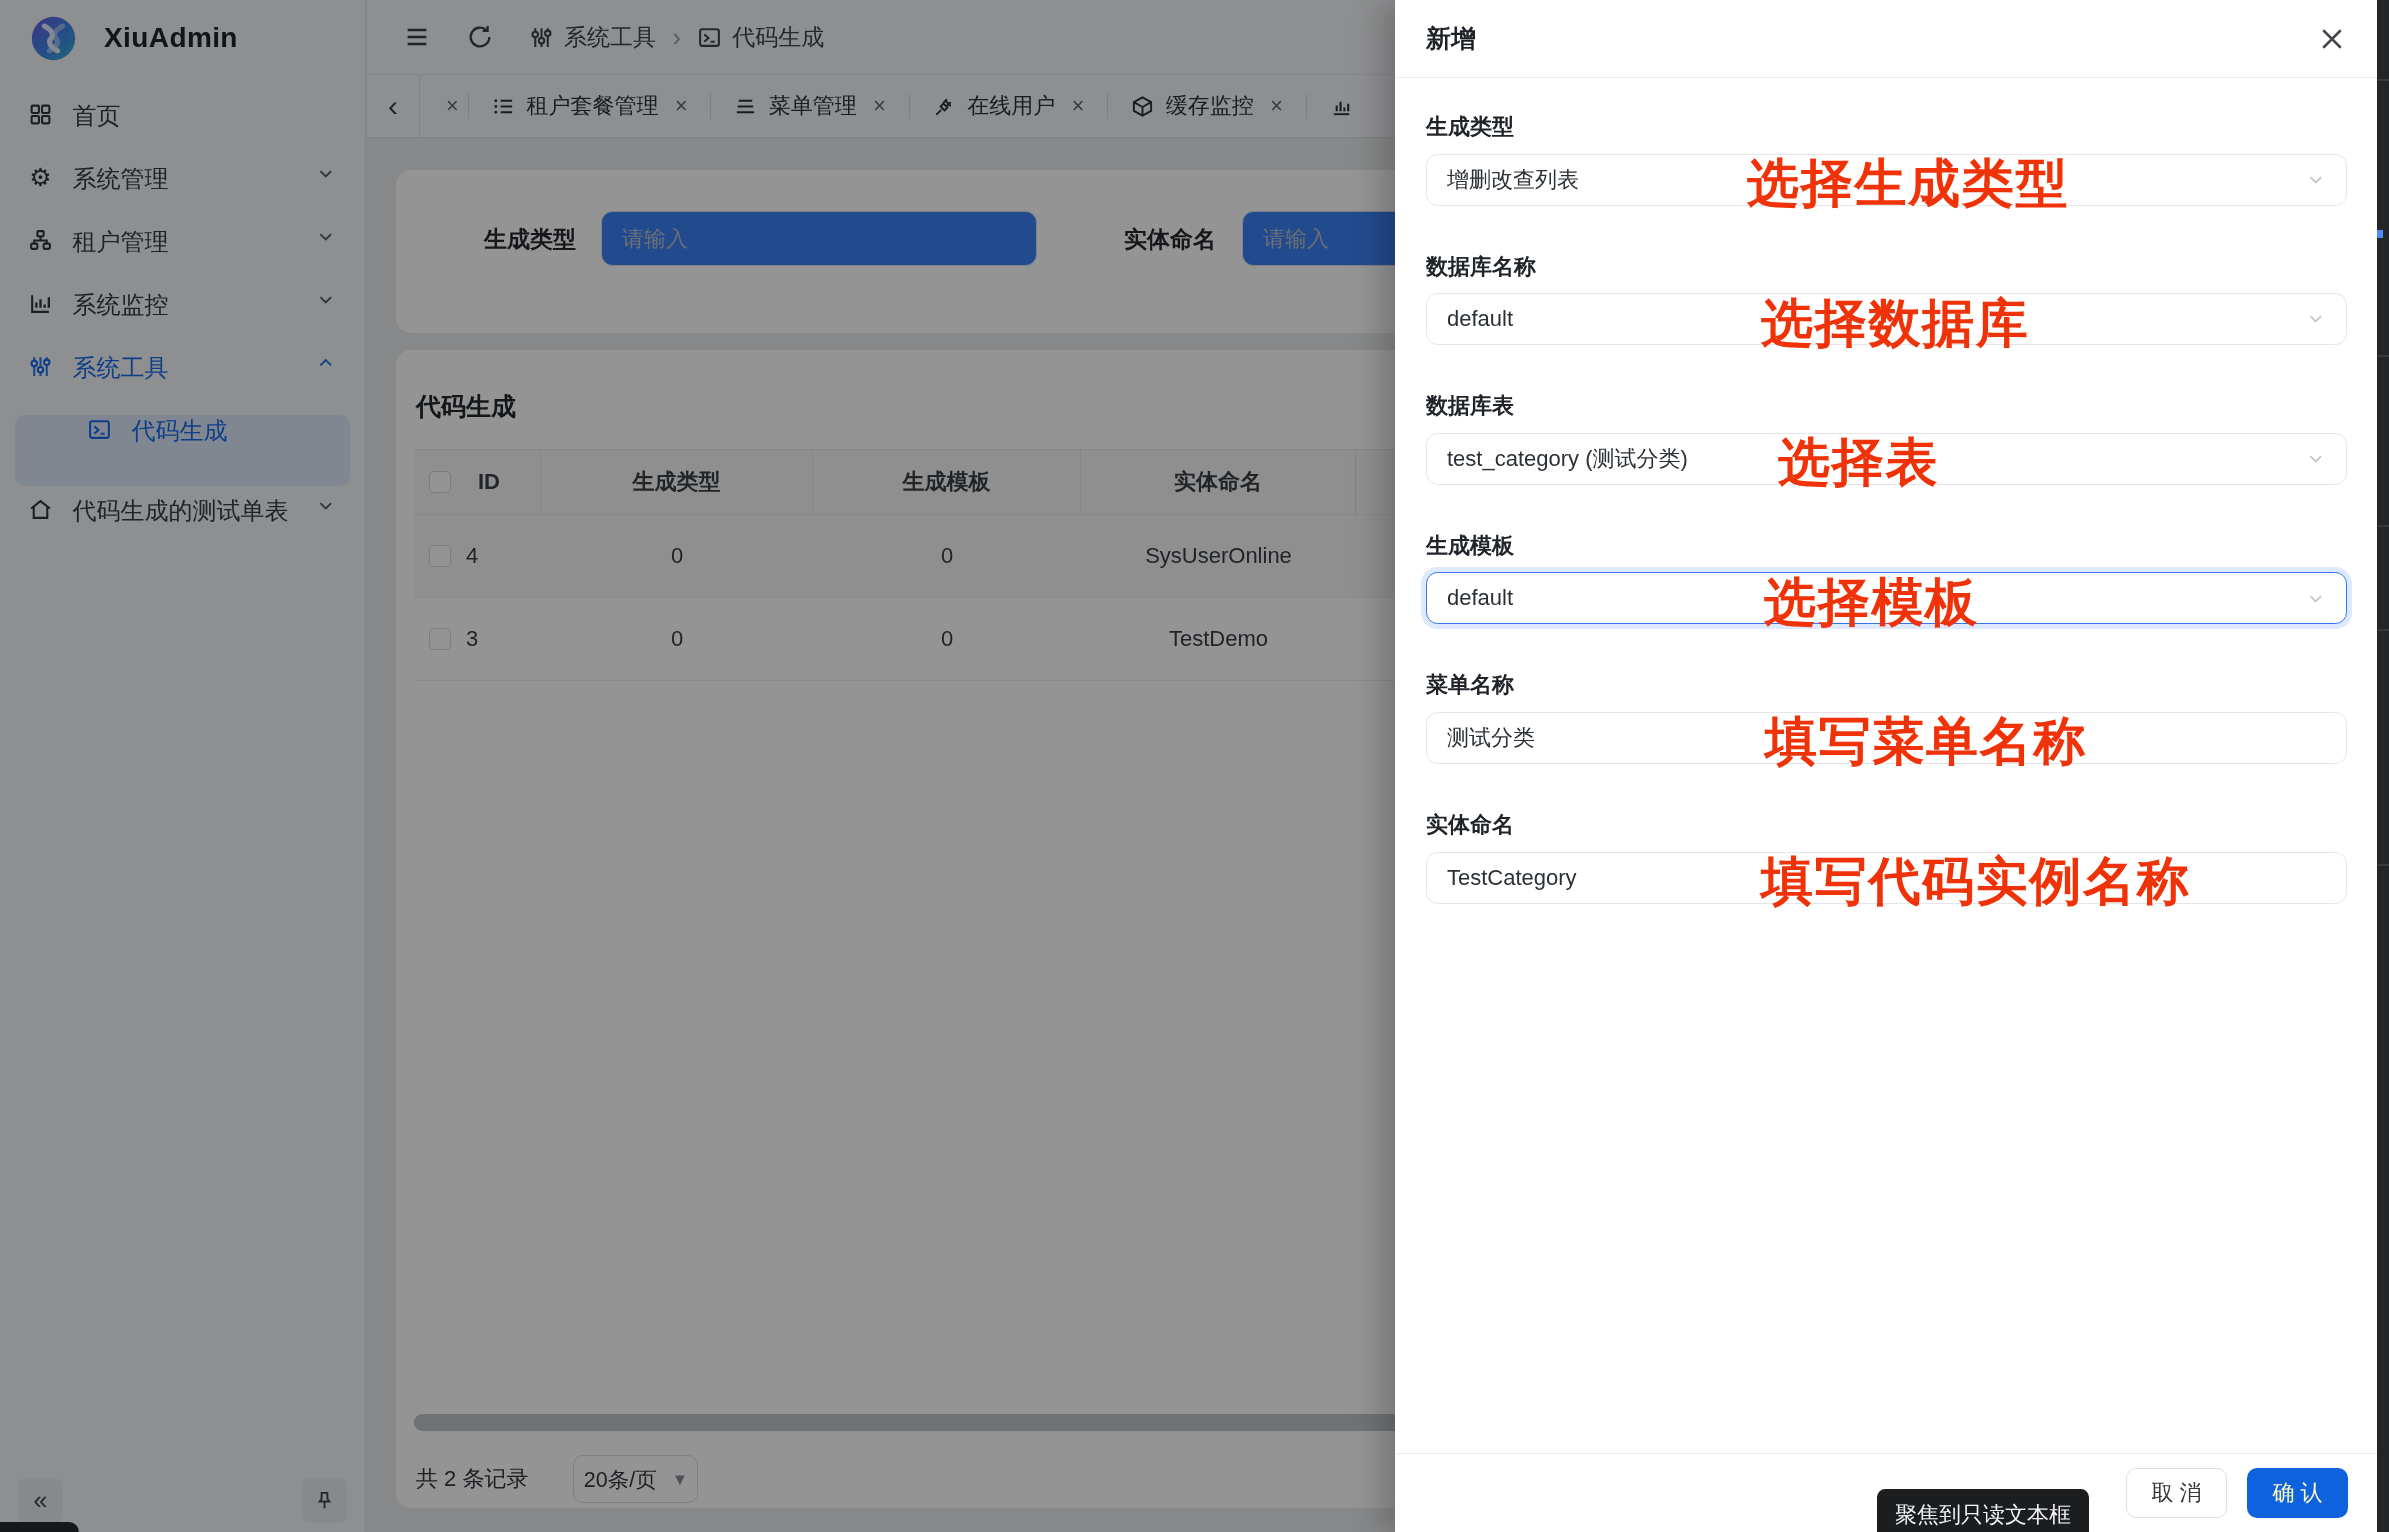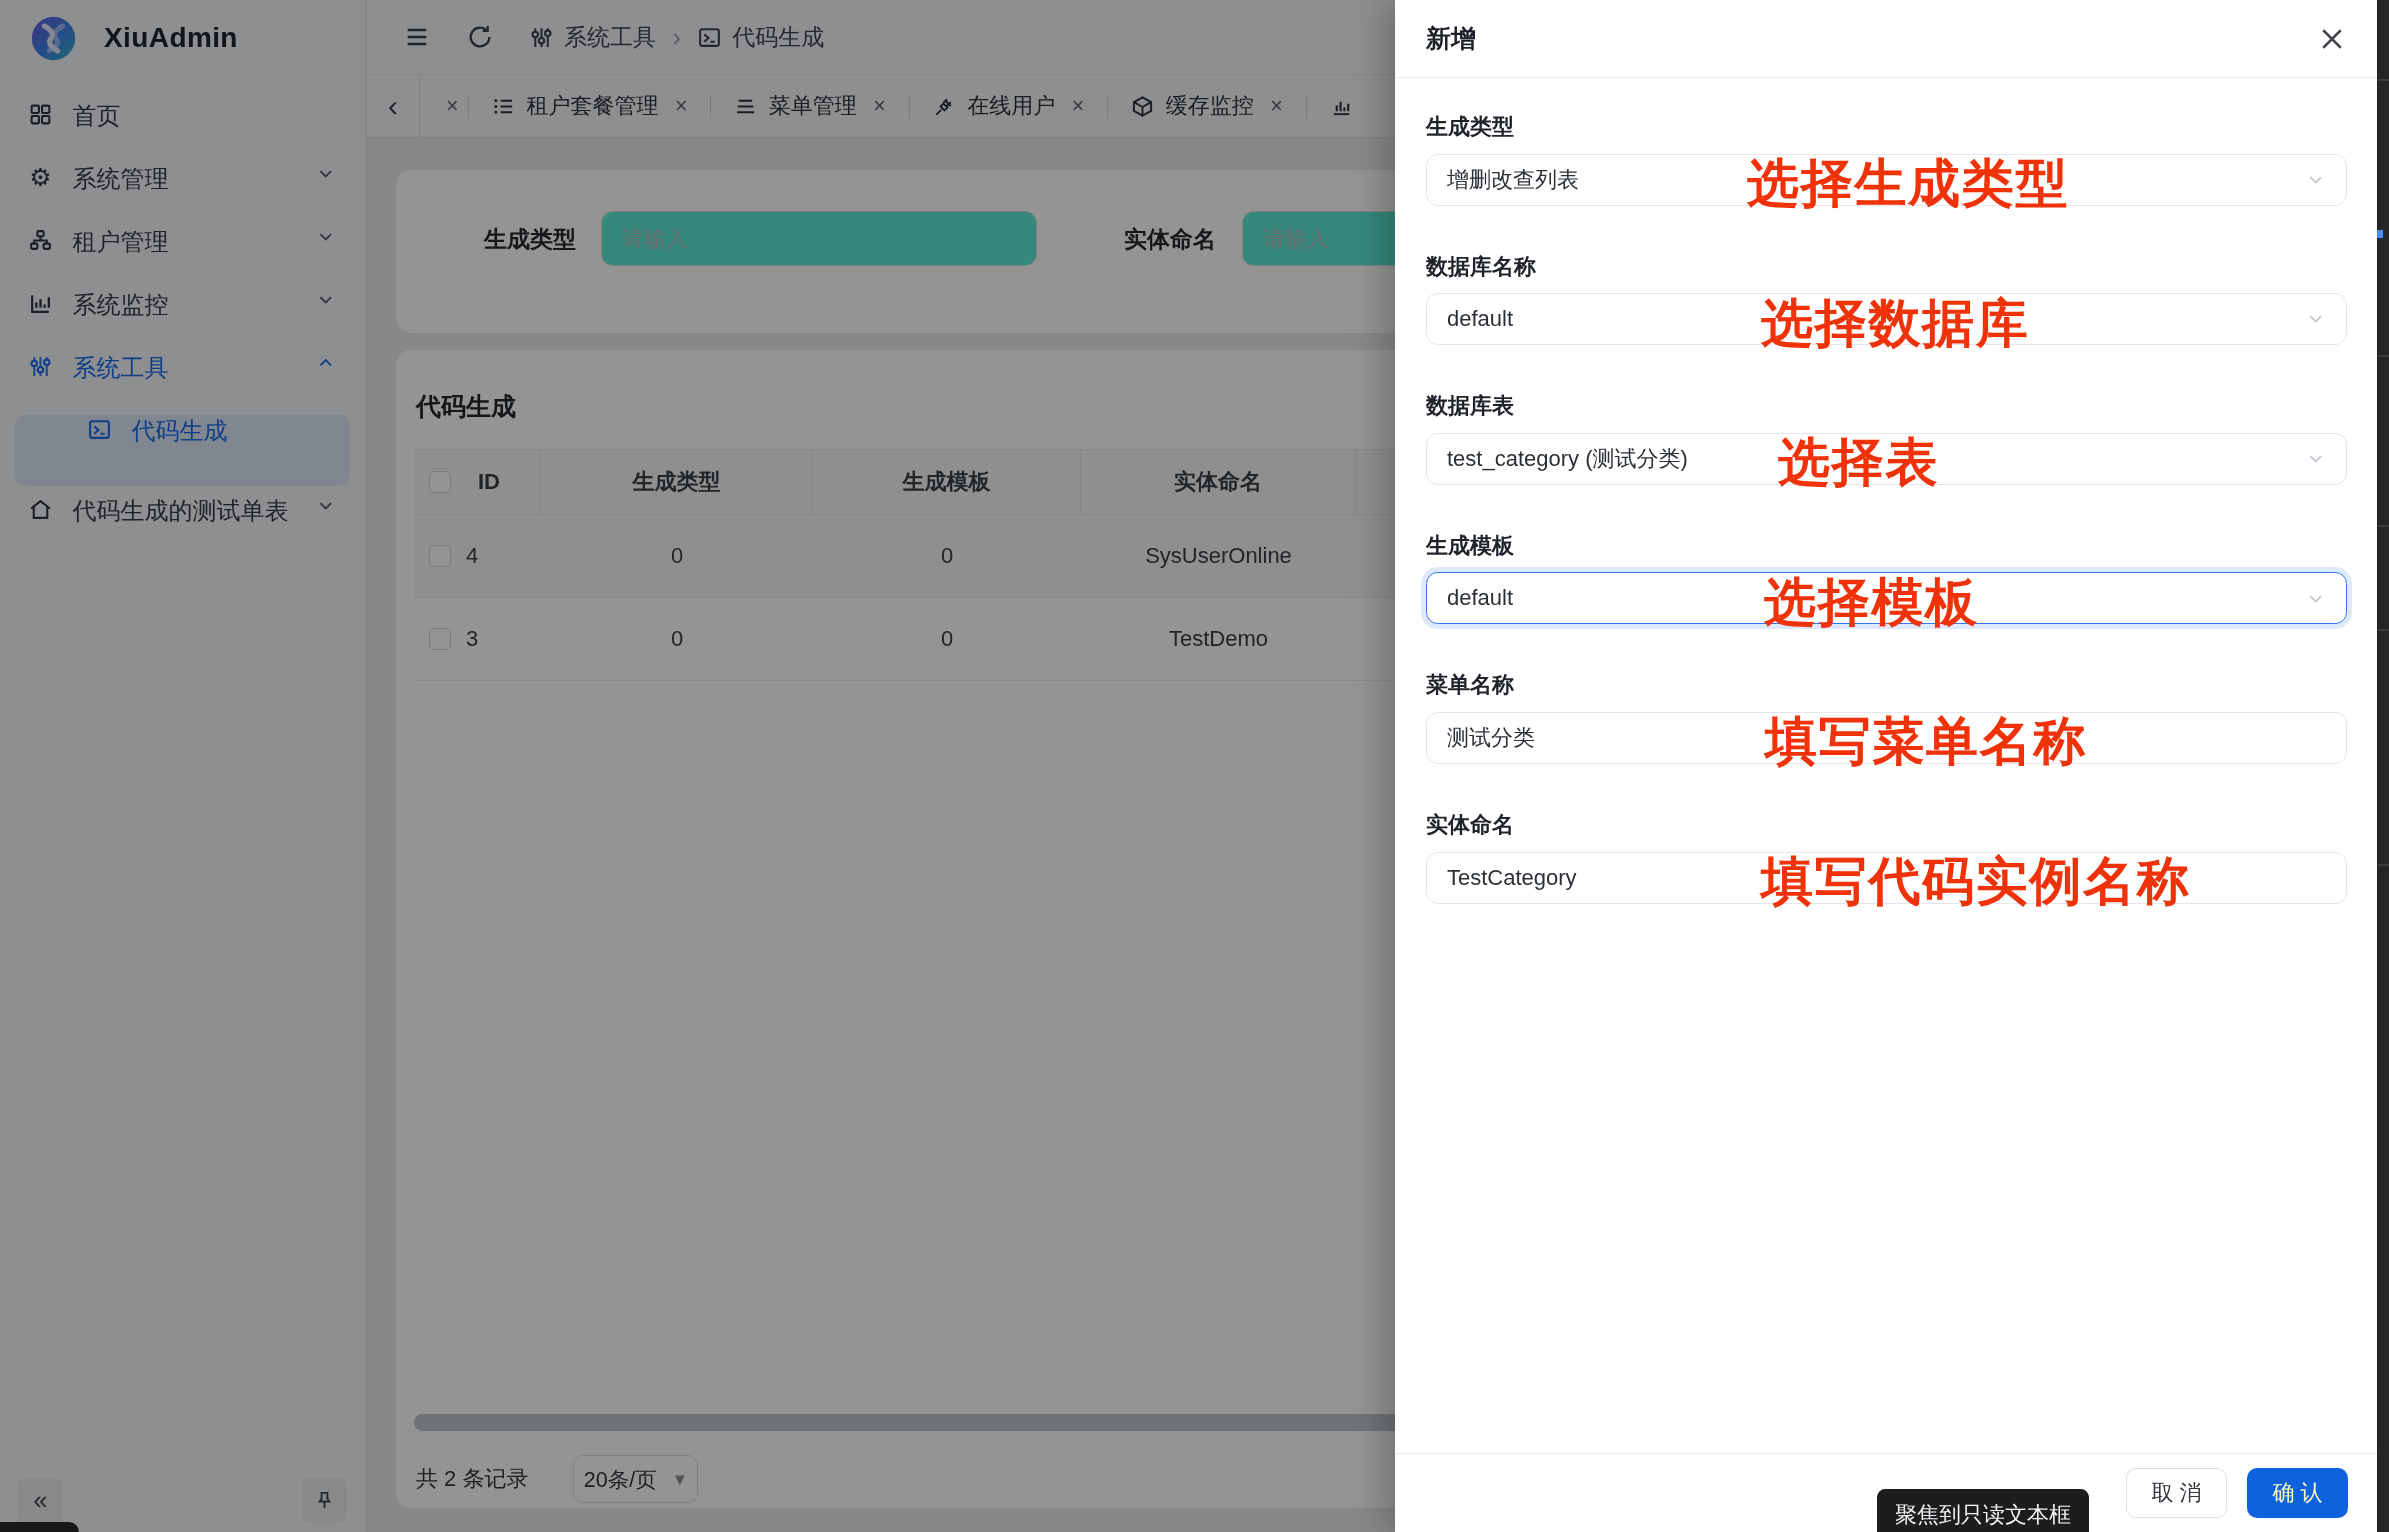--- a/index.html
+++ b/index.html
@@ -46,21 +46,21 @@
   .tab .tclose { margin-left:16.5px; font-size:21.5px; color:#62676d; }
   .tab-sep { width:0.8px; height:25px; background:#d7d9dd; align-self:center; }
   .tab.mini { width:48px; justify-content:center; padding:0; }
 
   .content { position:absolute; top:139px; left:0; right:0; bottom:0; background:#e8eaed; }
 
   .filter-card { position:absolute; left:29px; top:31px; width:1965px; height:163px;
     background:#fff; border-radius:15px; }
   .f-label { position:absolute; top:54px; font-size:23px; font-weight:700; color:#25292e; }
   .f-input { position:absolute; top:41px; height:55px; border:0.8px solid #dcdfe6; border-radius:11.6px;
-    background:#5eead4; font-size:22px; color:#30343a; padding:0 20px; outline:none; width:436px;
+    background:#3b82f6; font-size:22px; color:#30343a; padding:0 20px; outline:none; width:436px;
     font-family:inherit; }
   .f-input::placeholder { color:#b9bdc5; }
 
   .table-card { position:absolute; left:29px; top:211px; width:1965px; height:1158px;
     background:#fff; border-radius:15px; }
   .tc-title { position:absolute; left:20px; top:40px; font-size:25px; font-weight:600; color:#24282d; }
   .dtable { position:absolute; left:18px; right:0; top:99px; }
   .trow { display:flex; align-items:center; }
   .thead { height:66px; background:#f6f7f9; border-top:0.8px solid #e8eaee; border-bottom:0.8px solid #e8eaee;
     font-weight:700; color:#3a4046; font-size:22px; }

